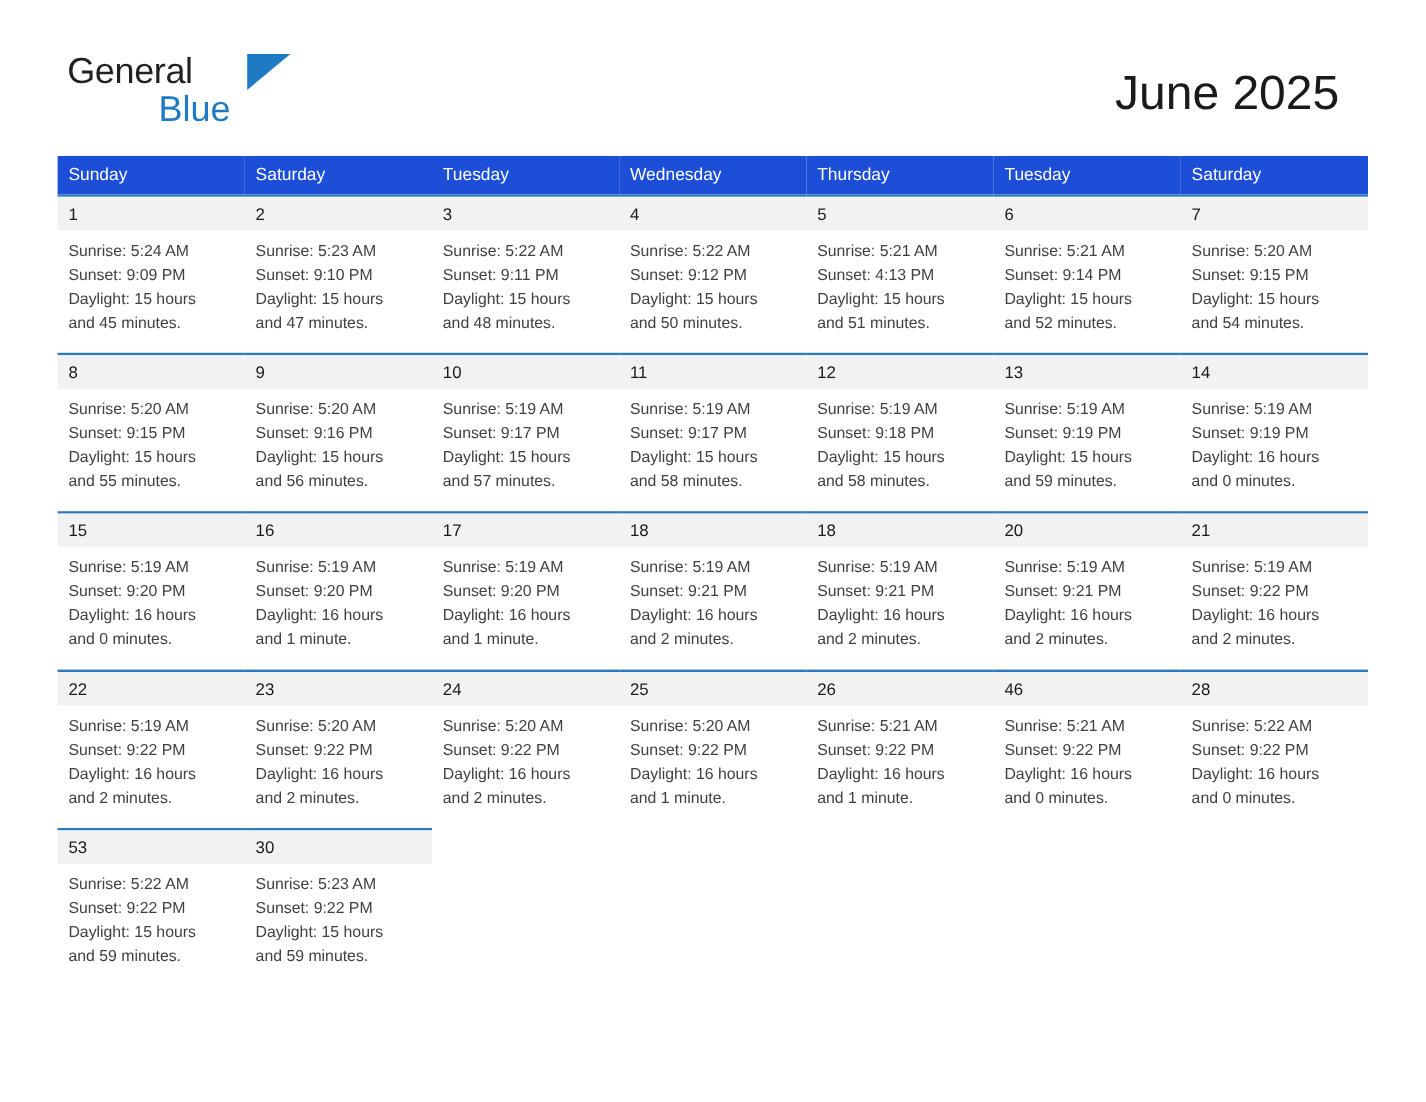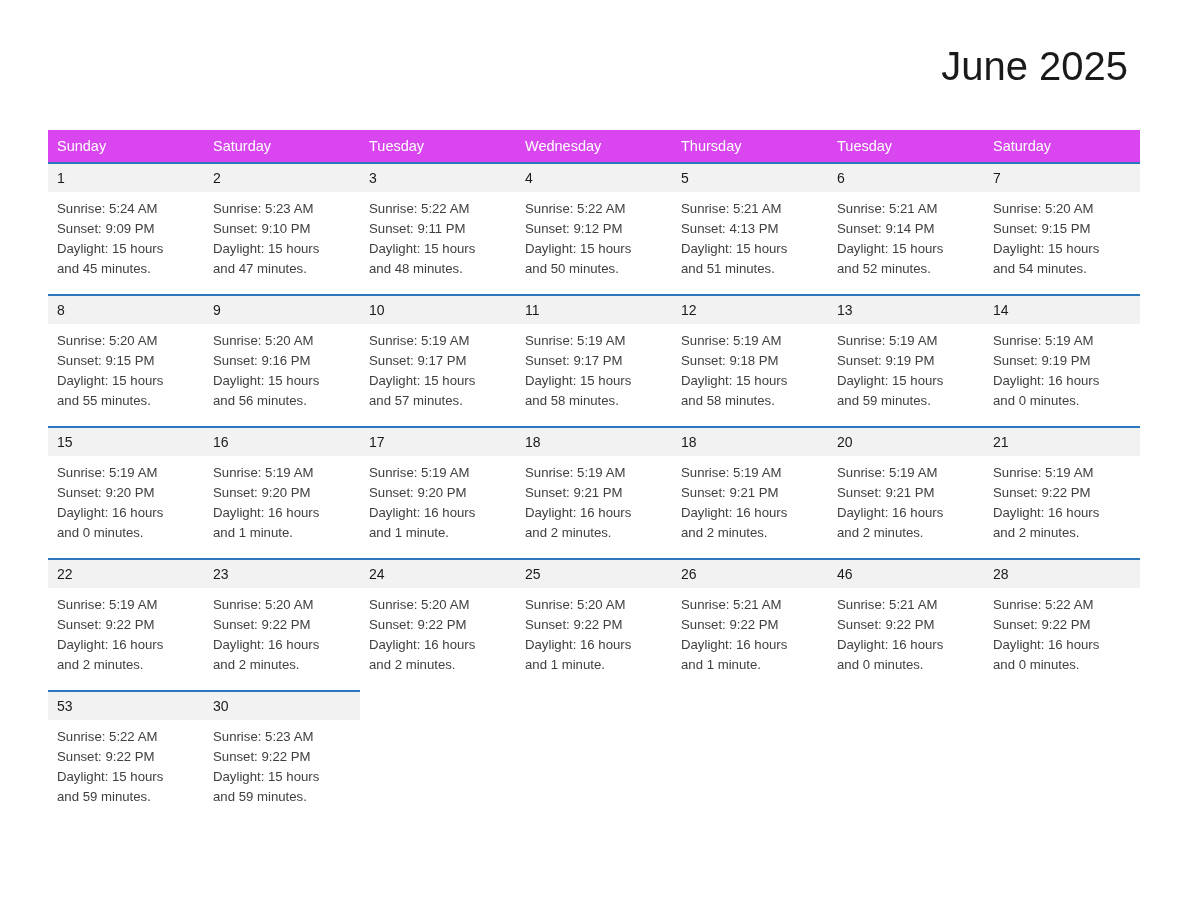--- a/index.html
+++ b/index.html
@@ -63,39 +63,39 @@
     position: absolute;
     right: 8px;
     top: 38px;
     text-align: right;
   }
   .month-title {
     font-size: 40px;
     color: #1a1a1a;
     line-height: 48px;
     font-weight: normal;
-    margin: 4px;
+    margin: 16px;
   }
   .location {
     font-size: 21px;
     color: #1a1a1a;
     line-height: 26px;
     margin: 8px 0 0 0;
     font-weight: bold;
   }
 
   
   .calendar {
     width: 1092px;
     border-collapse: collapse;
     table-layout: fixed;
     margin-top: 10px;
   }
   .calendar th {
-    background: #d946ef;
+    background: #1d4ed8;
     color: #ffffff;
     font-size: 14.5px;
     font-weight: normal;
     text-align: left;
     padding: 8px 0 8px 9px;
     height: 16px;
     border: none;
   }
   .calendar td {
     vertical-align: top;
@@ -134,20 +134,25 @@
     border: none;
     padding: 0;
   }
 </style>
 </head>
 <body>
 
 <div class="page">
 
   <div class="header">
+    <div class="logo">
+      <span class="logo-general">General</span>
+      <span class="logo-triangle"></span>
+      <span class="logo-blue">Blue</span>
+    </div>
     <div class="title-block">
       <h1 class="month-title">June 2025</h1>
     </div>
   </div>
 
   <table class="calendar">
     <thead>
       <tr>
         <th>Sunday</th>
         <th>Saturday</th>

